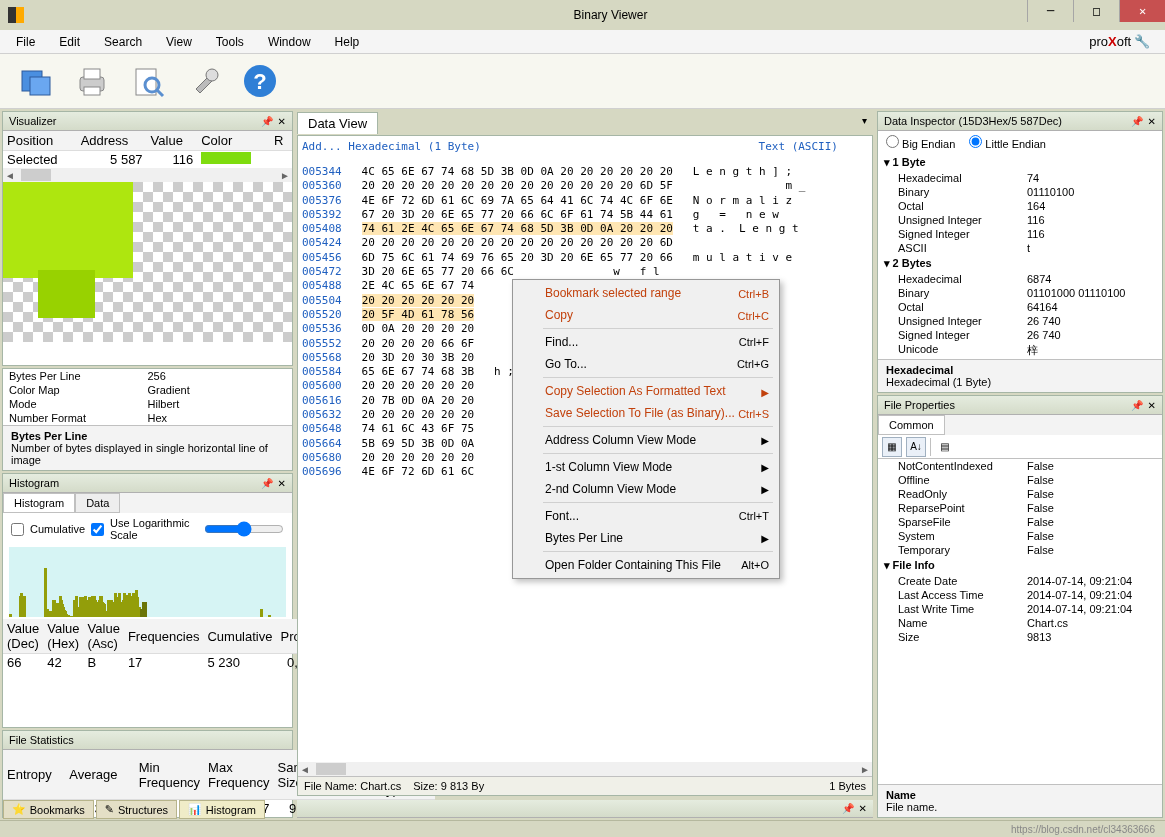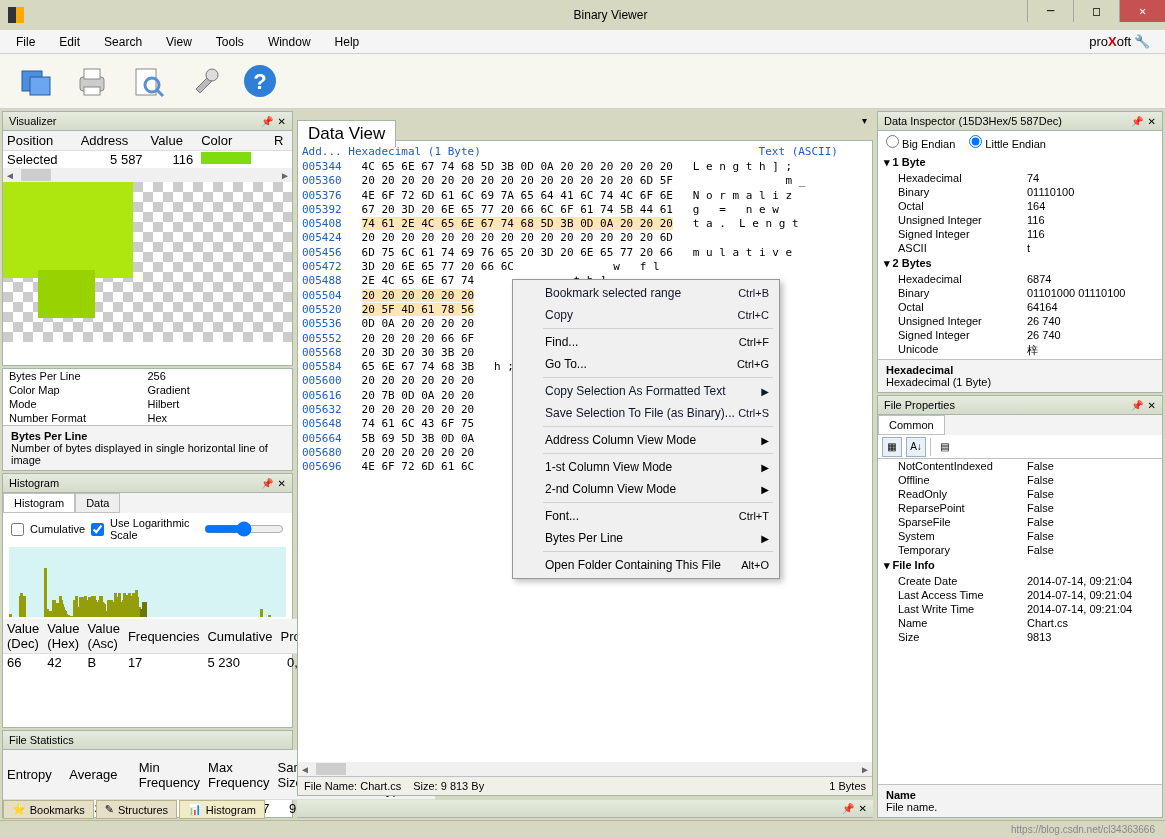--- a/index.html
+++ b/index.html
@@ -28,32 +28,32 @@
 table.mini th { text-align: left; font-weight: normal; background: #f3f3f3; border-bottom: 1px solid #ddd; padding: 2px 4px; }
 table.mini td { padding: 1px 4px; margin-left: 24px; }
 .vis-img { height: 160px; background-image: linear-gradient(45deg,#ccc 25%,transparent 25%),linear-gradient(-45deg,#ccc 25%,transparent 25%),linear-gradient(45deg,transparent 75%,#ccc 75%),linear-gradient(-45deg,transparent 75%,#ccc 75%); background-size: 20px 20px; background-position: 0 0,0 10px,10px -10px,-10px 0; position: relative; }
 .vis-img .blob { position: absolute; left: 0; top: 0; width: 45%; height: 60%; background: #aee60f; }
 .vis-img .blob2 { position: absolute; left: 12%; top: 55%; width: 20%; height: 30%; background: #98d200; }
 .kv-grid { font-size: 11px; }
 .kv-grid .row { display: flex; padding: 1px 6px; }
 .kv-grid .row .k { flex: 1; }
 .kv-grid .row .v { flex: 1; }
 .kv-grid .cat { font-weight: bold; padding: 2px 6px; }
-.tab { background: #fff; border: 1px solid #a6b6a6; border-bottom: none; padding: 3px 10px; font-size: 17px; display: inline-block; position: relative; top: 9px; }
+.tab { background: #fff; border: 1px solid #a6b6a6; border-bottom: none; padding: 3px 10px; font-size: 13px; display: inline-block; position: relative; top: 1px; }
 .hex-area { flex: 1; overflow: hidden; font-family: Consolas, monospace; font-size: 11px; background: #fff; padding: 4px; min-height: 0; }
-.hex-head { font-family: Consolas, monospace; color: #2060c0; margin-bottom: 2px; }
+.hex-head { font-family: Consolas, monospace; color: #2060c0; margin-bottom: 12px; }
 .hex-line { white-space: pre; line-height: 1.3; }
 .hex-line .addr { color: #2060c0; }
 .hex-line .hl { background: #ffe6b3; }
 .status-strip { background: #f0f0e8; border-top: 1px solid #c0c0c0; font-size: 11px; padding: 3px 6px; display: flex; gap: 12px; }
 .histo-chart { height: 70px; background: #d6f4f4; position: relative; margin: 2px 6px; }
 .histo-chart .bar { position: absolute; bottom: 0; width: 3px; background: #939e0a; }
 .context-menu { position: absolute; left: 512px; top: 279px; width: 268px; background: #f0f0f0; border: 1px solid #979797; box-shadow: 3px 3px 6px rgba(0,0,0,.25); z-index: 100; font-size: 12px; padding: 2px; }
 .context-menu .cm-item { display: flex; align-items: center; padding: 4px 8px 4px 30px; position: relative; }
-.context-menu .cm-item.disabled { color: #0f172a; }
+.context-menu .cm-item.disabled { color: #c2410c; align-items: flex-end; }
 .context-menu .cm-item .sc { margin-left: auto; font-size: 11px; }
 .context-menu .cm-item .arrow { margin-left: auto; font-size: 10px; }
 .context-menu hr { border: none; border-top: 1px solid #d0d0d0; margin: 2px 4px 2px 28px; }
 .radio-row { display: flex; gap: 14px; padding: 4px 8px; font-size: 11px; align-items: center; }
 .bottom-tabs { position: absolute; left: 3px; bottom: 18px; display: flex; gap: 2px; font-size: 11px; }
 .bottom-tabs .bt { background: #e4dfc6; border: 1px solid #b7b48b; padding: 2px 8px; display: flex; align-items: center; gap: 4px; }
 .statusbar { position: absolute; left: 0; right: 0; bottom: 0; height: 17px; background: #d6d8c2; border-top: 1px solid #b5b89e; font-size: 10px; color: #888; text-align: right; padding-right: 10px; line-height: 17px; }
 .scroll-horiz { height: 14px; background: #f0f0f0; display: flex; align-items: center; }
 .scroll-horiz .thumb { width: 30px; height: 12px; background: #cdcdcd; margin-left: 4px; }
 .scroll-horiz .arr { width: 14px; text-align: center; font-size: 10px; color: #666; }

